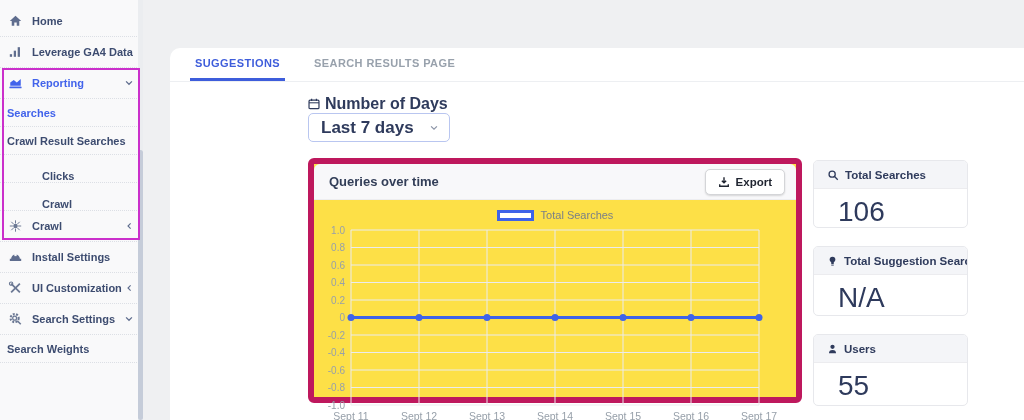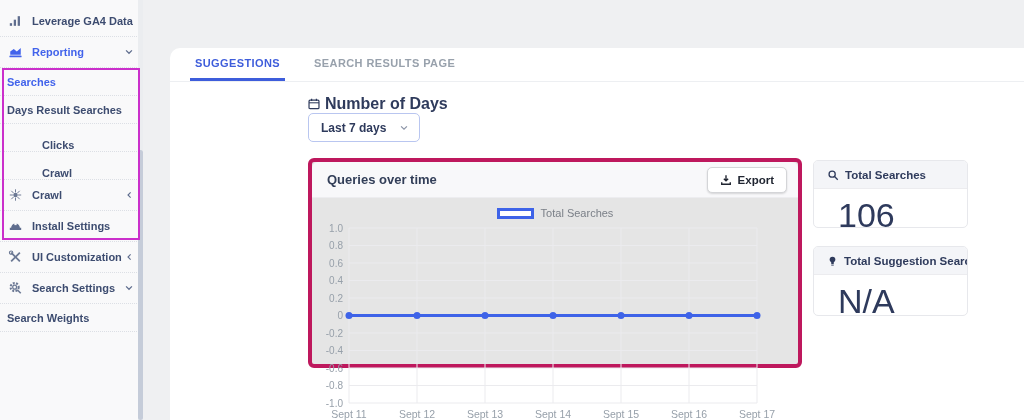--- a/index.html
+++ b/index.html
@@ -52,31 +52,31 @@
     color:#98a1ac; border-bottom:3px solid transparent; cursor:pointer;
   }
   .tab + .tab { margin-left:24px; }
   .tab.active { color:#3e5ddb; border-bottom-color:#3e5ddb; }
 
   .filter-label {
     position:absolute; left:138px; top:47px; display:flex; align-items:center; gap:5px;
     font-size:16px; font-weight:700; color:#2f3b5c;
   }
   .select {
-    position:absolute; left:138px; top:65px; width:112px; height:29px;
+    position:absolute; left:138px; top:65px; width:142px; height:29px;
     background:#fff; border:1px solid #b9c6f0; border-radius:5px;
     display:flex; align-items:center; padding:0 10px 0 12px;
-    font-size:12px; font-weight:600; color:#2e3a5c; cursor:pointer;
+    font-size:17px; font-weight:600; color:#2e3a5c; cursor:pointer;
   }
   .select .sel-chev { margin-left:auto; display:flex; }
 
   
   .chart-card {
-    position:absolute; left:138px; top:110px; width:494px; height:210px;
-    background:#e5e5e5; border:4px solid #be185d; border-radius:6px;
+    position:absolute; left:138px; top:110px; width:494px; height:245px;
+    background:#fde047; border:6px solid #be185d; border-radius:6px;
   }
   .chart-card-header {
     height:36px; background:#f8f8fa; border-bottom:1px solid #ededf0;
     border-radius:6px 6px 0 0; display:flex; align-items:center; padding:0 11px 0 15px;
   }
   .chart-title { font-size:13px; font-weight:700; color:#323e58; }
   .export-btn {
     margin-left:auto; height:26px; padding:6px 12px;
     background:#fff; border:1px solid #d4d5d8; border-radius:5px;
     box-shadow:0 1px 2px rgba(0,0,0,.14);
@@ -94,28 +94,36 @@
     border:1px solid #e7e8ec; border-radius:5px; overflow:hidden;
   }
   .stat-card.c1 { top:112px; height:68px; }
   .stat-card.c2 { top:198px; height:70px; }
   .stat-card.c3 { top:286px; height:72px; }
   .stat-head {
     background:#f4f5f8; border-bottom:1px solid #ececef; height:28px;
     display:flex; align-items:center; gap:6px; padding-left:13px;
     font-size:11.5px; font-weight:700; color:#2f3b5c; white-space:nowrap;
   }
-  .stat-value { padding:7px 0 0 24px; font-size:34px; color:#2e3a5c; }
+  .stat-value { padding:7px 0 0 24px; font-size:28px; color:#2e3a5c; }
 </style>
 </head>
 <body>
 
 <div class="sidebar">
   <div class="side-list">
 
+    <div class="side-item">
+      <span class="icon">
+        <svg width="15" height="14" viewBox="0 0 16 16">
+            <path d="M8 2 L14.5 8 H12.3 V13.5 H9.4 V9.8 H6.6 V13.5 H3.7 V8 H1.5 Z" fill="#5f6d8e"></path>
+          </svg>
+      </span>
+      <span class="lbl">Home</span>
+    </div>
 
     <div class="side-item">
       <span class="icon">
         <svg width="15" height="14" viewBox="0 0 16 16">
             <rect x="1.5" y="10.5" width="2.6" height="3" fill="#5f6d8e"></rect>
             <rect x="6" y="6.5" width="2.6" height="7" fill="#5f6d8e"></rect>
             <rect x="10.5" y="2.5" width="2.6" height="11" fill="#5f6d8e"></rect>
           </svg>
       </span>
       <span class="lbl">Leverage GA4 Data</span>
@@ -134,21 +142,21 @@
             <polyline points="2.5,4 6,7.5 9.5,4" fill="none" stroke="#5f6d8e" stroke-width="1.5"></polyline>
           </svg>
       </span>
     </div>
 
     <div class="side-item sub active">
       <span class="lbl">Searches</span>
     </div>
 
     <div class="side-item sub">
-      <span class="lbl">Days Result Searches</span>
+      <span class="lbl">Crawl Result Searches</span>
     </div>
 
 
     <div class="side-item sub2">
       <span class="lbl">Clicks</span>
     </div>
 
     <div class="side-item sub2">
       <span class="lbl">Crawl</span>
     </div>
@@ -349,14 +357,26 @@
             <circle cx="7" cy="5.2" r="3.6" fill="#2f3b5c"></circle>
             <rect x="5.4" y="8.2" width="3.2" height="2.6" fill="#2f3b5c"></rect>
             <rect x="5.4" y="11.6" width="3.2" height="1.2" fill="#2f3b5c"></rect>
           </svg>
       </span>
       <span>Total Suggestion Searches</span>
     </div>
     <div class="stat-value">N/A</div>
   </div>
 
+  <div class="stat-card c3">
+    <div class="stat-head">
+      <span style="display:flex;">
+        <svg width="11" height="12" viewBox="0 0 14 14">
+            <circle cx="7" cy="4.2" r="2.7" fill="#2f3b5c"></circle>
+            <path d="M2.5 12.5 a4.5 4.3 0 0 1 9 0 Z" fill="#2f3b5c"></path>
+          </svg>
+      </span>
+      <span>Users</span>
+    </div>
+    <div class="stat-value">55</div>
+  </div>
 
 </div>
 
 </body></html>

